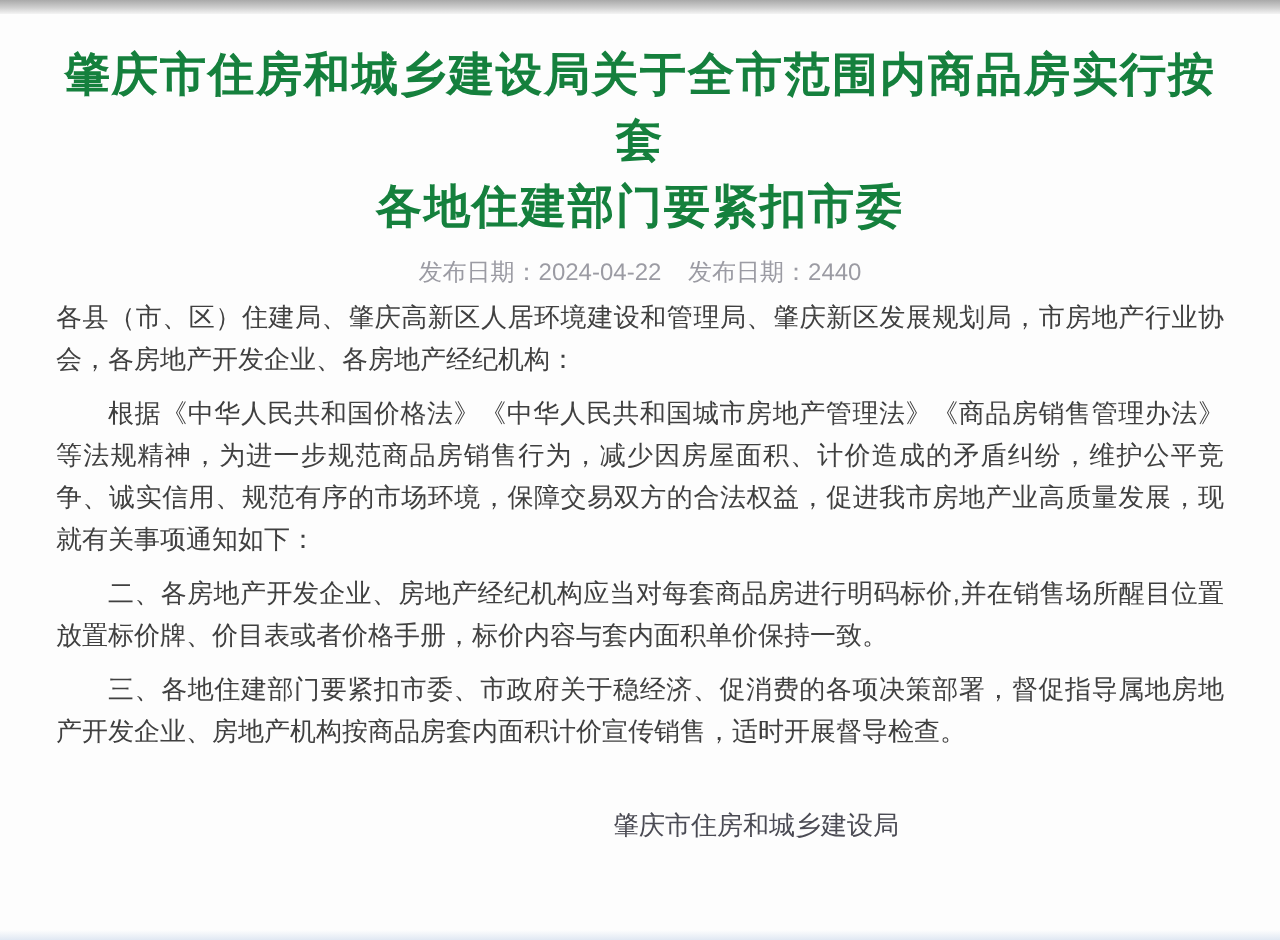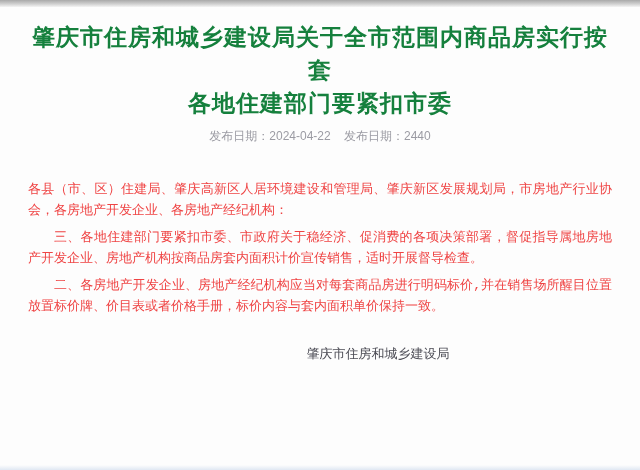--- a/index.html
+++ b/index.html
@@ -40,25 +40,24 @@
   .meta {
     margin-top: 9px;
     text-align: center;
     color: #9b9ba3;
     font-size: 12px;
     line-height: 15px;
   }
   .meta .group { white-space: nowrap; }
   .meta .group + .group { margin-left: 10px; }
   .content {
-    margin-top: 35px;
-    color: #ef4444;
+    margin-top: 4px;
+    color: #404040;
     font-size: 13px;
     line-height: 21px;
-    font-family: Liberation Mono, monospace;
   }
   .content p {
     margin: 0 0 6px 0;
     text-align: justify;
   }
   .content p.indent {
     text-indent: 2em;
   }
   .signature {
     margin-top: 26px;
@@ -81,22 +80,23 @@
     <span>各地住建部门要紧扣市委</span>
   </h1>
 
   <div class="meta">
     <span class="group"><span>发布日期：</span><span>2024-04-22</span></span>
     <span class="group"><span>发布日期：</span><span>2440</span></span>
   </div>
 
   <div class="content">
     <p>各县（市、区）住建局、肇庆高新区人居环境建设和管理局、肇庆新区发展规划局，市房地产行业协会，各房地产开发企业、各房地产经纪机构：</p>
+    <p class="indent">根据《中华人民共和国价格法》《中华人民共和国城市房地产管理法》《商品房销售管理办法》等法规精神，为进一步规范商品房销售行为，减少因房屋面积、计价造成的矛盾纠纷，维护公平竞争、诚实信用、规范有序的市场环境，保障交易双方的合法权益，促进我市房地产业高质量发展，现就有关事项通知如下：</p>
+    <p class="indent">二、各房地产开发企业、房地产经纪机构应当对每套商品房进行明码标价,并在销售场所醒目位置放置标价牌、价目表或者价格手册，标价内容与套内面积单价保持一致。</p>
     <p class="indent">三、各地住建部门要紧扣市委、市政府关于稳经济、促消费的各项决策部署，督促指导属地房地产开发企业、房地产机构按商品房套内面积计价宣传销售，适时开展督导检查。</p>
-    <p class="indent">二、各房地产开发企业、房地产经纪机构应当对每套商品房进行明码标价,并在销售场所醒目位置放置标价牌、价目表或者价格手册，标价内容与套内面积单价保持一致。</p>
   </div>
 
   <div class="signature">
     <div class="sig-org">肇庆市住房和城乡建设局</div>
 
   </div>
 
 </div>
 
 <div class="bottom-strip"></div>

